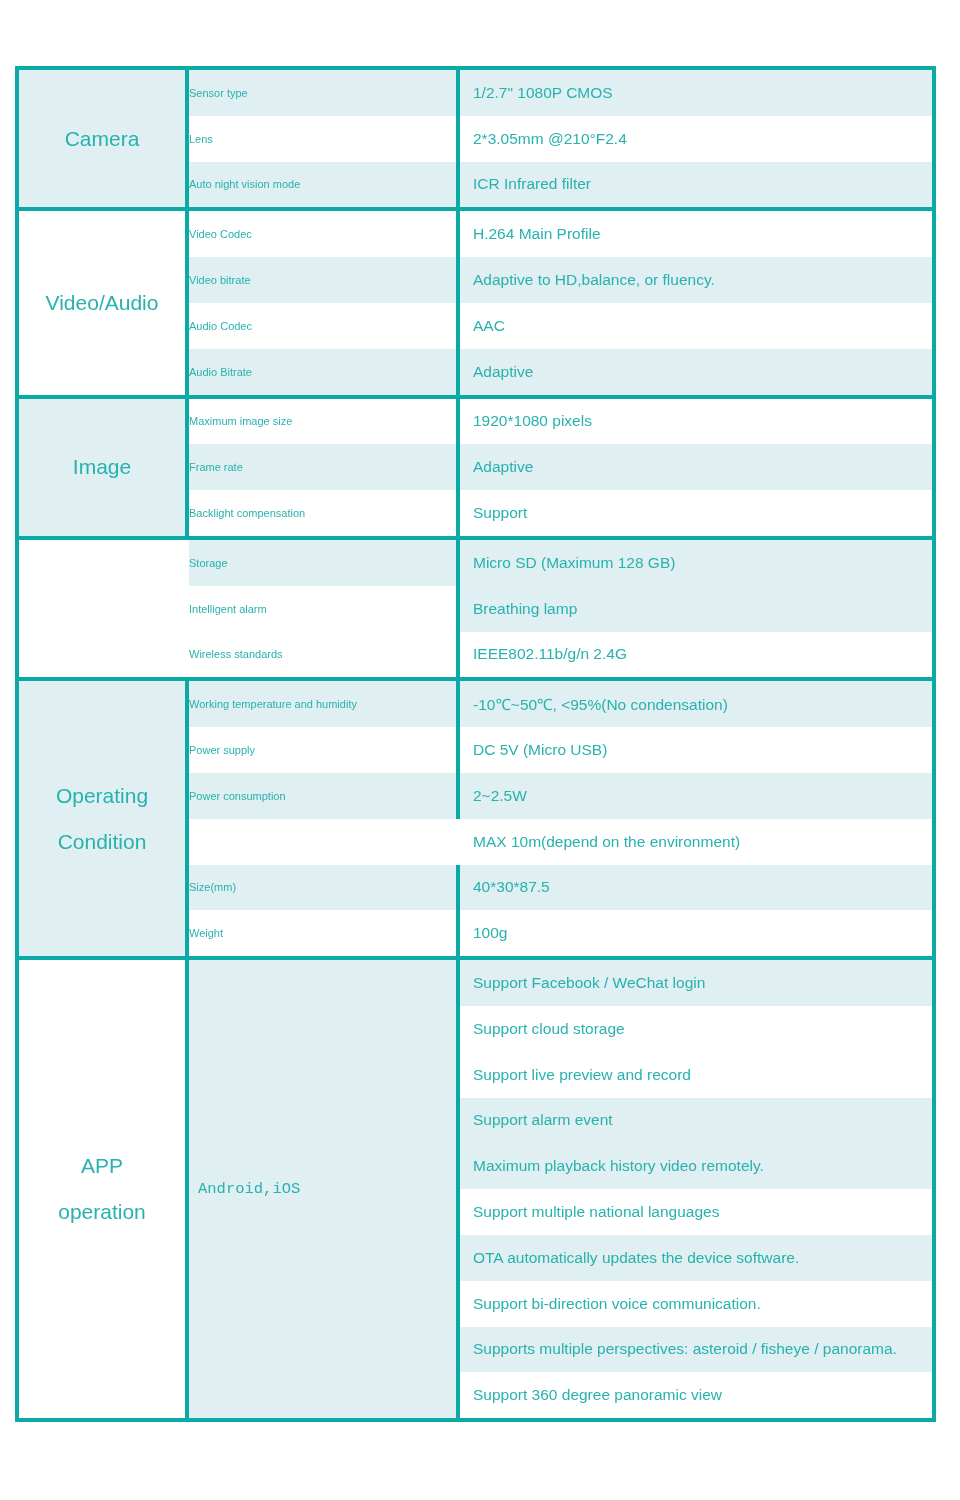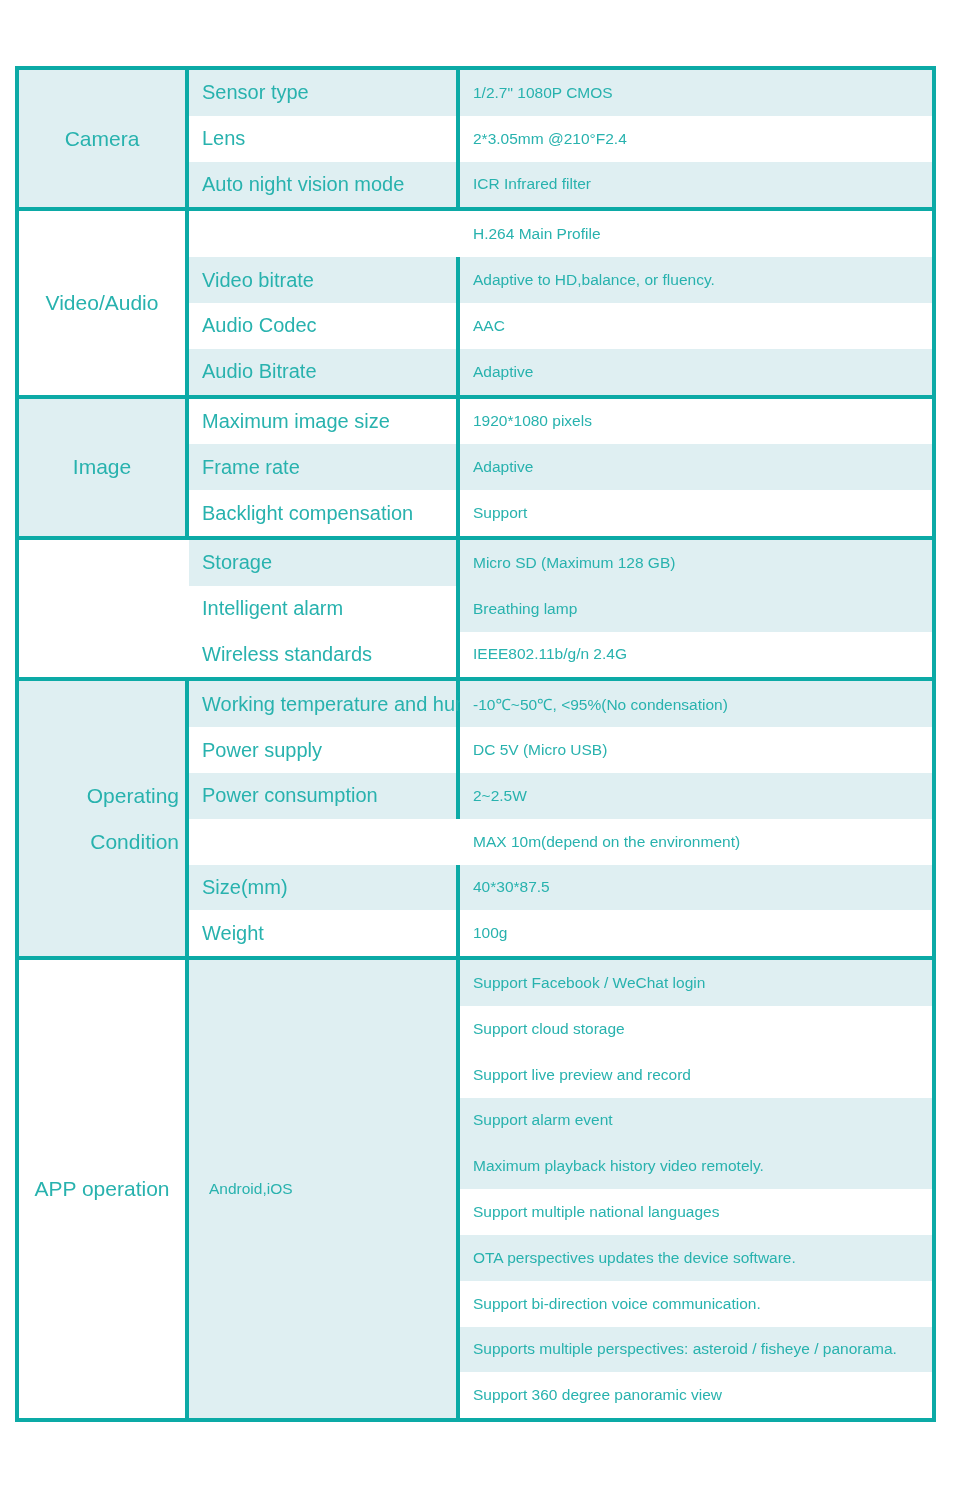--- a/index.html
+++ b/index.html
@@ -21,63 +21,64 @@
   .block{
     display:grid;
     grid-template-columns:170px 271px 1fr;
     grid-auto-rows:45.8px;
     grid-auto-flow:row;
   }
   .block + .block{border-top:4px solid var(--teal);}
   .cat{
     grid-column:1;
     border-right:4px solid var(--teal);
-    display:flex;align-items:center;justify-content:center;text-align:right;
+    display:flex;align-items:center;justify-content:center;text-align:center;
     font-size:21px;line-height:2.2;color:var(--text);
-    padding:0 6px;box-sizing:border-box;
+    padding:0 18px;box-sizing:border-box;
   }
   .lab{
     grid-column:2;
     border-right:4px solid var(--teal);
     display:flex;align-items:center;
-    padding-left:13px;box-sizing:border-box;
-    font-size:20px;color:var(--text);white-space:nowrap;
+    box-sizing:border-box;
+    font-size:11px;color:var(--text);white-space:nowrap;
   }
   .val{
     grid-column:3;
     display:flex;align-items:center;
     padding-left:13px;box-sizing:border-box;
     font-size:15.5px;color:var(--text);white-space:nowrap;
   }
   .mid{
     grid-column:2;
     border-right:4px solid var(--teal);
     display:flex;align-items:center;
-    padding-left:20px;box-sizing:border-box;
-    font-size:15.5px;color:var(--text);
+    padding-left:9px;box-sizing:border-box;
+    font-size:15.5px;color:var(--text);font-family:Liberation Mono, monospace;
   }
   .s{background:var(--stripe);}
 </style>
 </head>
 <body>
 
 <div class="spec-table">
 
   <section class="block">
     <div class="cat s" style="grid-row:1 / span 3">Camera</div>
     <div class="lab s">Sensor type</div>
     <div class="val s">1/2.7" 1080P CMOS</div>
     <div class="lab">Lens</div>
     <div class="val">2*3.05mm @210°F2.4</div>
     <div class="lab s">Auto night vision mode</div>
     <div class="val s">ICR Infrared filter</div>
   </section>
 
   <section class="block">
     <div class="cat" style="grid-row:1 / span 4">Video/Audio</div>
+    <div class="lab">Video Codec</div>
     <div class="val">H.264 Main Profile</div>
     <div class="lab s">Video bitrate</div>
     <div class="val s">Adaptive to HD,balance, or fluency.</div>
     <div class="lab">Audio Codec</div>
     <div class="val">AAC</div>
     <div class="lab s">Audio Bitrate</div>
     <div class="val s">Adaptive</div>
   </section>
 
   <section class="block">
@@ -116,19 +117,19 @@
 
   <section class="block">
     <div class="cat" style="grid-row:1 / span 10">APP operation</div>
     <div class="mid s" style="grid-row:1 / span 10">Android,iOS</div>
     <div class="val s">Support Facebook / WeChat login</div>
     <div class="val">Support cloud storage</div>
     <div class="val">Support live preview and record</div>
     <div class="val s">Support alarm event</div>
     <div class="val s">Maximum playback history video remotely.</div>
     <div class="val">Support multiple national languages</div>
-    <div class="val s">OTA perspectives updates the device software.</div>
+    <div class="val s">OTA automatically updates the device software.</div>
     <div class="val">Support bi-direction voice communication.</div>
     <div class="val s">Supports multiple perspectives: asteroid / fisheye / panorama.</div>
     <div class="val">Support 360 degree panoramic view</div>
   </section>
 
 </div>
 
 </body></html>

